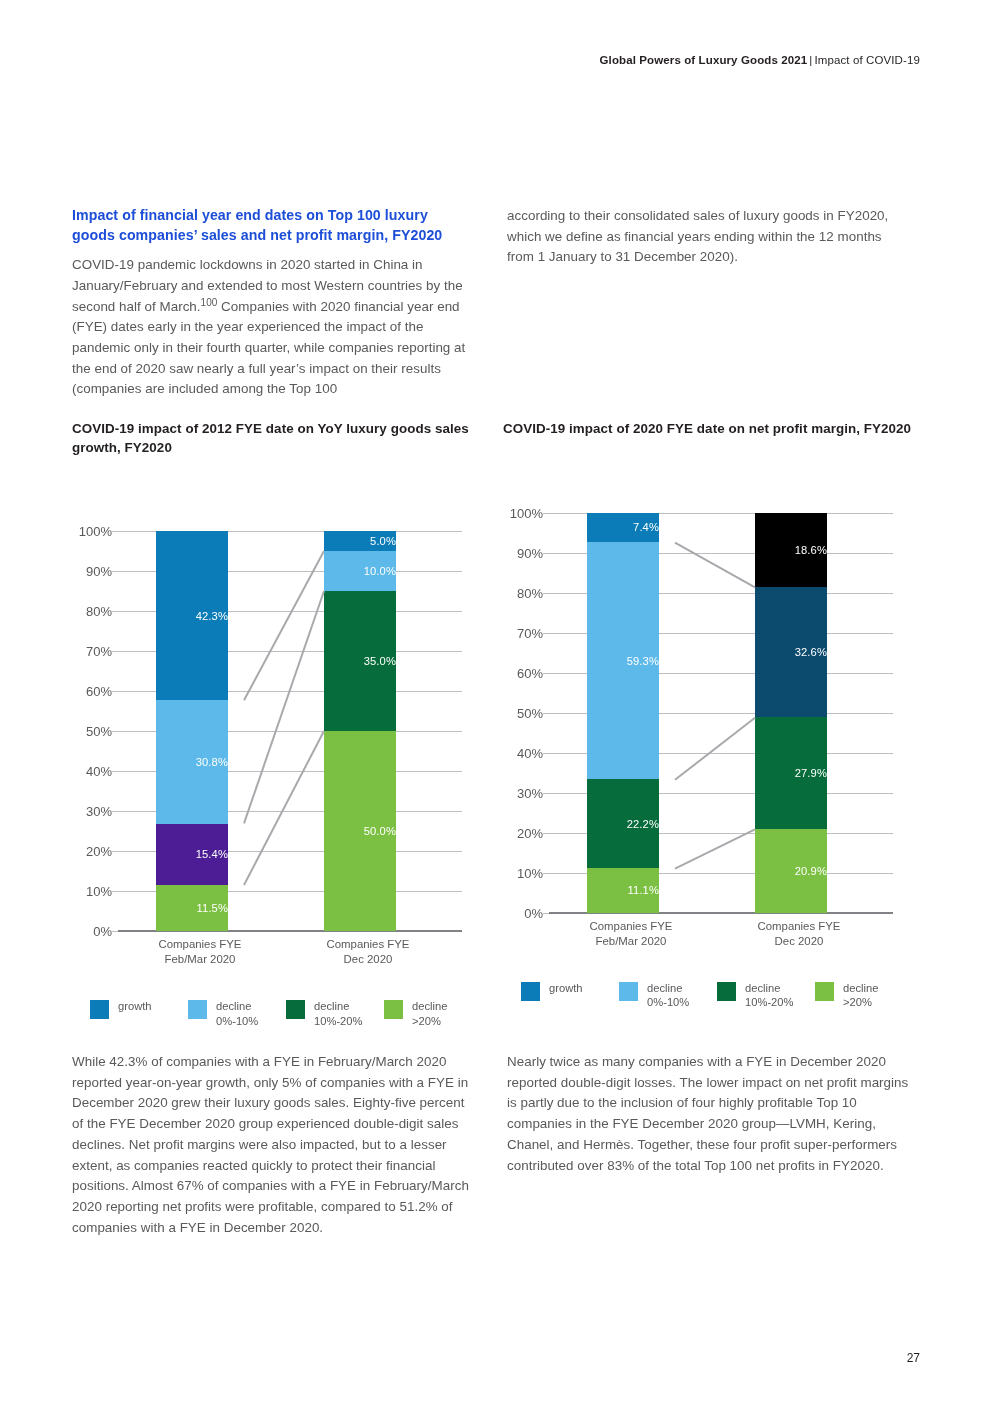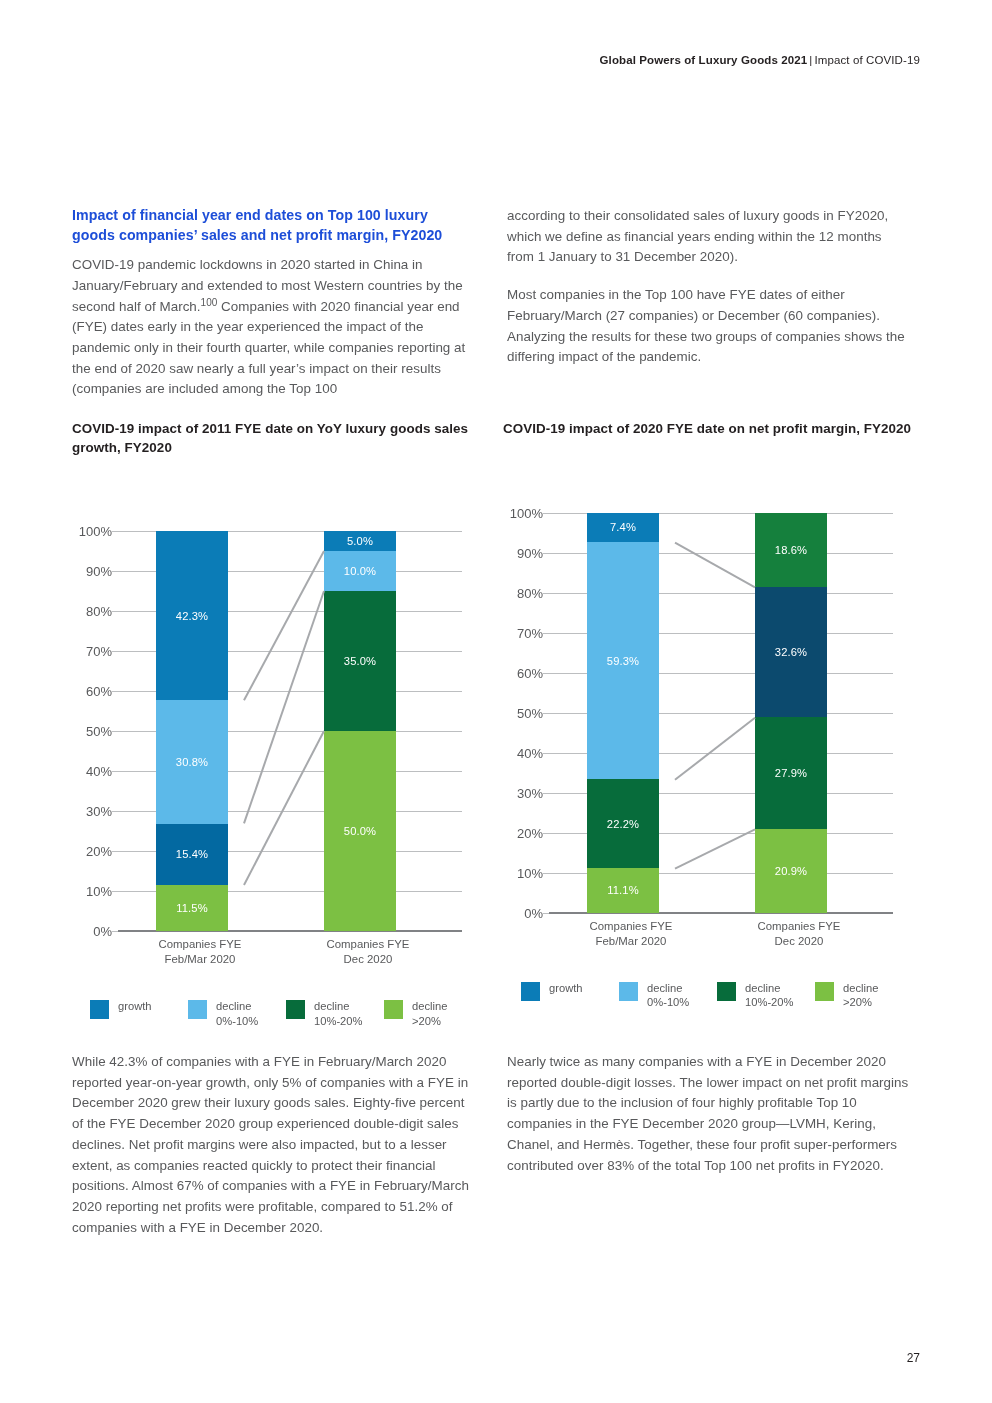--- a/index.html
+++ b/index.html
@@ -148,21 +148,21 @@
   }
   .bar.b1 { left: 38px; }
   .bar.b2 { left: 206px; }
 
   .seg {
     position: absolute;
     left: 0;
     right: 16px;
     display: flex;
     align-items: center;
-    justify-content: center;
+    justify-content: flex-end;
   }
   .seg-label {
     font-size: 11.2px;
     color: #ffffff;
     letter-spacing: 0.01em;
     white-space: nowrap;
   }
 
   .connectors {
     position: absolute;
@@ -239,25 +239,24 @@
     <span class="rh-bold">Global Powers of Luxury Goods 2021</span><span class="rh-sep">|</span><span class="rh-rest">Impact of COVID-19</span>
   </div>
 
   <div class="col-left intro-block" style="top:206px;">
     <h2 class="section-heading">Impact of financial year end dates on Top 100 luxury goods companies’ sales and net profit margin, FY2020</h2>
     <p class="body-text"><span>COVID-19 pandemic lockdowns in 2020 started in China in January/February and extended to most Western countries by the second half of March.</span><sup class="fn">100</sup><span> Companies with 2020 financial year end (FYE) dates early in the year experienced the impact of the pandemic only in their fourth quarter, while companies reporting at the end of 2020 saw nearly a full year’s impact on their results (companies are included among the Top 100</span></p>
   </div>
 
   <div class="col-right intro-block" style="top:206px;">
     <p class="body-text">according to their consolidated sales of luxury goods in FY2020, which we define as financial years ending within the 12 months from 1 January to 31 December 2020).</p>
-    <p class="body-text">Most companies in the Top 100 have FYE dates of either February/March (27 companies) or December (60 companies). Analyzing the results for these two groups of companies shows the differing impact of the pandemic.</p>
   </div>
 
   <div class="chart-block left">
-    <h3 class="chart-title">COVID-19 impact of 2011 FYE date on YoY luxury goods sales growth, FY2020</h3>
+    <h3 class="chart-title">COVID-19 impact of 2012 FYE date on YoY luxury goods sales growth, FY2020</h3>
     <div class="plot-wrap">
       <div class="y-labels">
           <div class="y-label" style="top: 0px;">100%</div>
           <div class="y-label" style="top: 40px;">90%</div>
           <div class="y-label" style="top: 80px;">80%</div>
           <div class="y-label" style="top: 120px;">70%</div>
           <div class="y-label" style="top: 160px;">60%</div>
           <div class="y-label" style="top: 200px;">50%</div>
           <div class="y-label" style="top: 240px;">40%</div>
           <div class="y-label" style="top: 280px;">30%</div>
@@ -285,21 +284,21 @@
           <div class="gridline" style="top: 320px;"></div>
           <div class="tick" style="top: 320px;"></div>
           <div class="gridline" style="top: 360px;"></div>
           <div class="tick" style="top: 360px;"></div>
           <div class="gridline baseline" style="top: 399px;"></div>
           <div class="tick" style="top: 400px;"></div>
           <div class="bar b1" style="left: 38px; height: 400px;">
             <div class="seg" style="bottom: 0px; height: 46px; background: rgb(124, 192, 67);">
               <span class="seg-label">11.5%</span>
             </div>
-            <div class="seg" style="bottom: 46px; height: 61.6px; background: #0369a1;">
+            <div class="seg" style="bottom: 46px; height: 61.6px; background: #4c1d95;">
               <span class="seg-label">15.4%</span>
             </div>
             <div class="seg" style="bottom: 107.6px; height: 123.2px; background: rgb(92, 185, 233);">
               <span class="seg-label">30.8%</span>
             </div>
             <div class="seg" style="bottom: 230.8px; height: 169.2px; background: rgb(11, 124, 183);">
               <span class="seg-label">42.3%</span>
             </div>
           </div>
           <div class="bar b2" style="left: 206px; height: 400px;">
@@ -406,21 +405,21 @@
           <div class="bar b2" style="left: 206px; height: 400px;">
             <div class="seg" style="bottom: 0px; height: 83.6px; background: rgb(124, 192, 67);">
               <span class="seg-label">20.9%</span>
             </div>
             <div class="seg" style="bottom: 83.6px; height: 111.6px; background: rgb(7, 108, 59);">
               <span class="seg-label">27.9%</span>
             </div>
             <div class="seg" style="bottom: 195.2px; height: 130.4px; background: #0c4a6e;">
               <span class="seg-label">32.6%</span>
             </div>
-            <div class="seg" style="bottom: 325.6px; height: 74.4px; background: #15803d;">
+            <div class="seg" style="bottom: 325.6px; height: 74.4px; background: #000000;">
               <span class="seg-label">18.6%</span>
             </div>
           </div>
           <svg class="connectors" width="344" height="400">
             <line x1="126" y1="355.6" x2="206" y2="316.4" stroke="#a7a9ac" stroke-width="2"></line>
             <line x1="126" y1="266.8" x2="206" y2="204.8" stroke="#a7a9ac" stroke-width="2"></line>
             <line x1="126" y1="29.600000000000023" x2="206" y2="74.39999999999998" stroke="#a7a9ac" stroke-width="2"></line>
           </svg>
         </div>
       <div class="x-labels">

